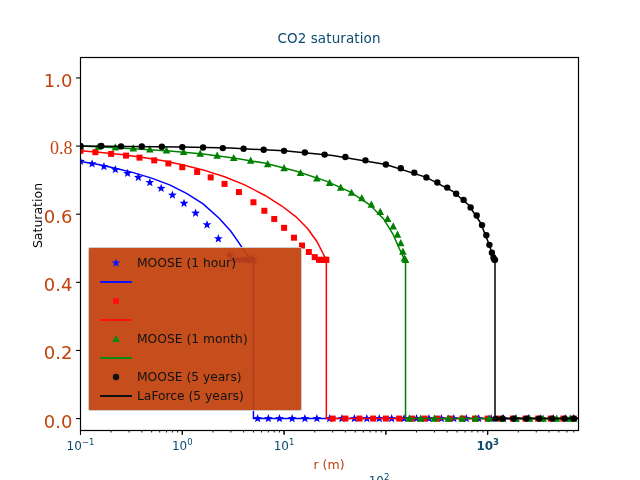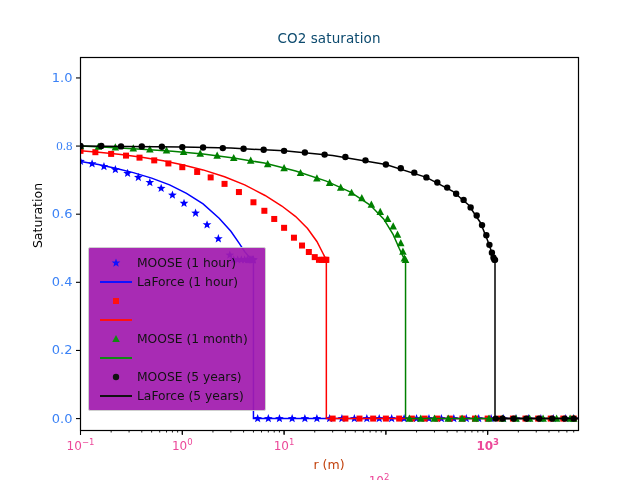--- a/index.html
+++ b/index.html
@@ -52,42 +52,42 @@
     transform-origin: center center;
   }
   .plot-svg {
     position: absolute;
     left: 0; top: 0;
   }
   .ytick-label {
     position: absolute;
     width: 44px;
     text-align: right;
-    font-size: 13px;
-    color: #3b82f6;
+    font-size: 18px;
+    color: #c2410c;
   }
   .xtick-label {
     position: absolute;
     width: 60px;
     text-align: center;
     font-size: 12px;
-    color: #ec4899;
+    color: #0c4a6e;
   }
   .xtick-label sup {
     font-size: 8.5px;
     vertical-align: super;
     line-height: 0;
   }
   
   .legend-box {
     position: absolute;
     left: 88px;
     top: 247px;
-    width: 178px;
-    background: #a21caf;
+    width: 214px;
+    background: #c2410c;
     border: 1px solid #cccccc;
     border-radius: 2px;
     box-sizing: border-box;
     padding: 5px 6px 5px 6px;
     opacity: 0.93;
   }
   .legend-row {
     display: flex;
     align-items: center;
     height: 19px;
@@ -458,21 +458,20 @@
           <svg width="20" height="16" class="lk-marker">
             <polygon points="10.00,3.40 11.15,6.42 14.37,6.58 11.85,8.60 12.70,11.72 10.00,9.95 7.30,11.72 8.15,8.60 5.63,6.58 8.85,6.42" fill="#0000ff" stroke="none"></polygon>
           </svg>
         </span>
         <span class="legend-label">MOOSE (1 hour)</span>
       </div>
       <div class="legend-row">
         <span class="legend-key">
           <span class="lk-line" style="background: rgb(0, 0, 255);"></span>
         </span>
-        <span class="legend-label">LaForce (1 hour)</span>
       </div>
       <div class="legend-row">
         <span class="legend-key">
           <svg width="20" height="16" class="lk-marker">
             <rect x="7" y="5" width="6" height="6" fill="#ff0000" stroke="none"></rect>
           </svg>
         </span>
       </div>
       <div class="legend-row">
         <span class="legend-key">

